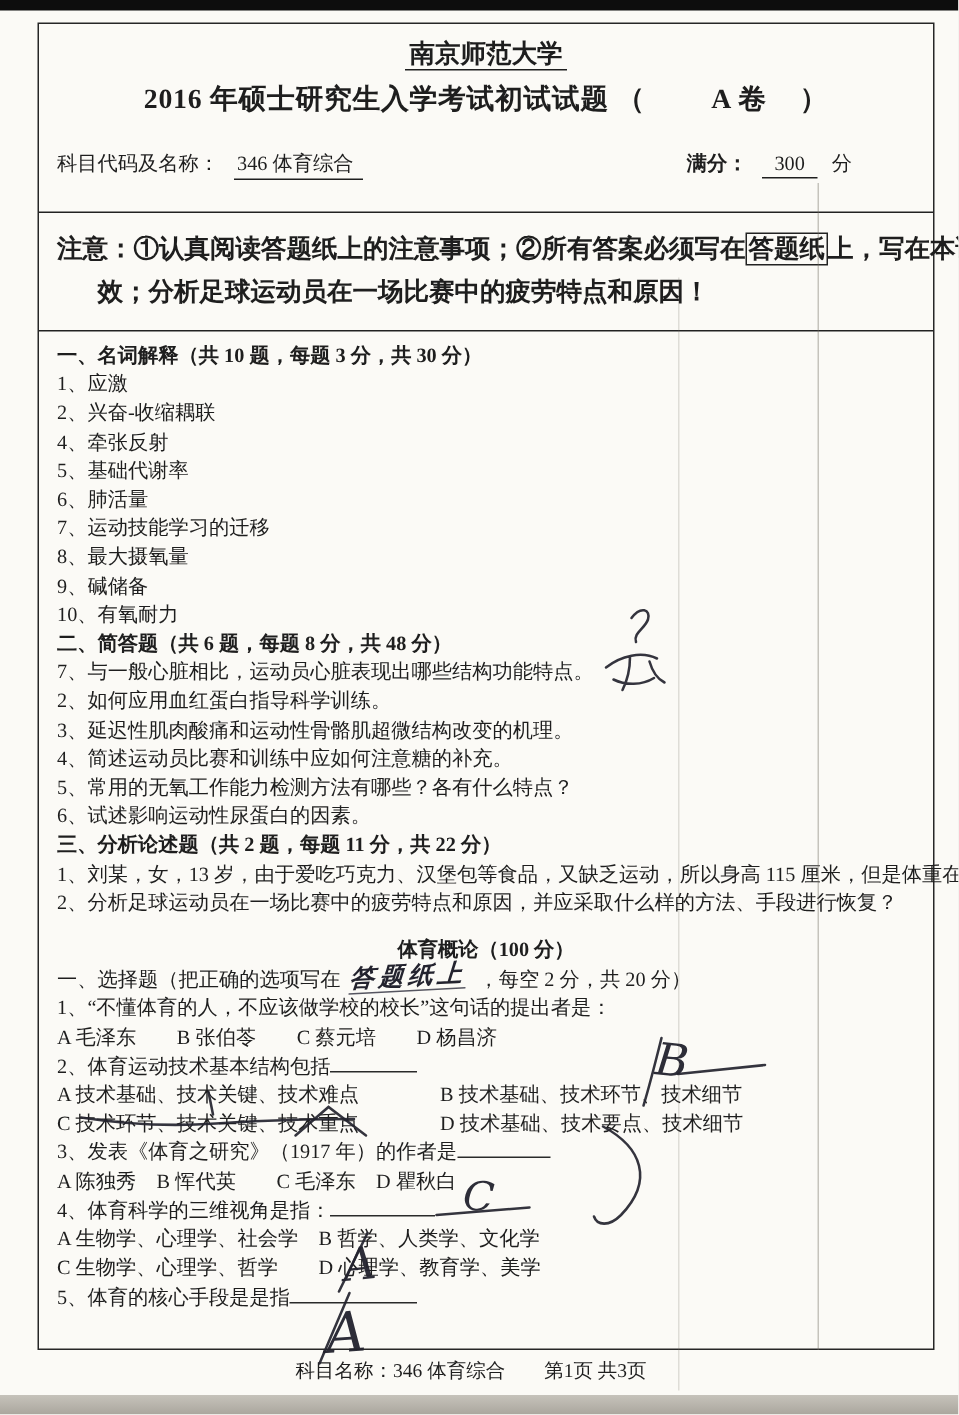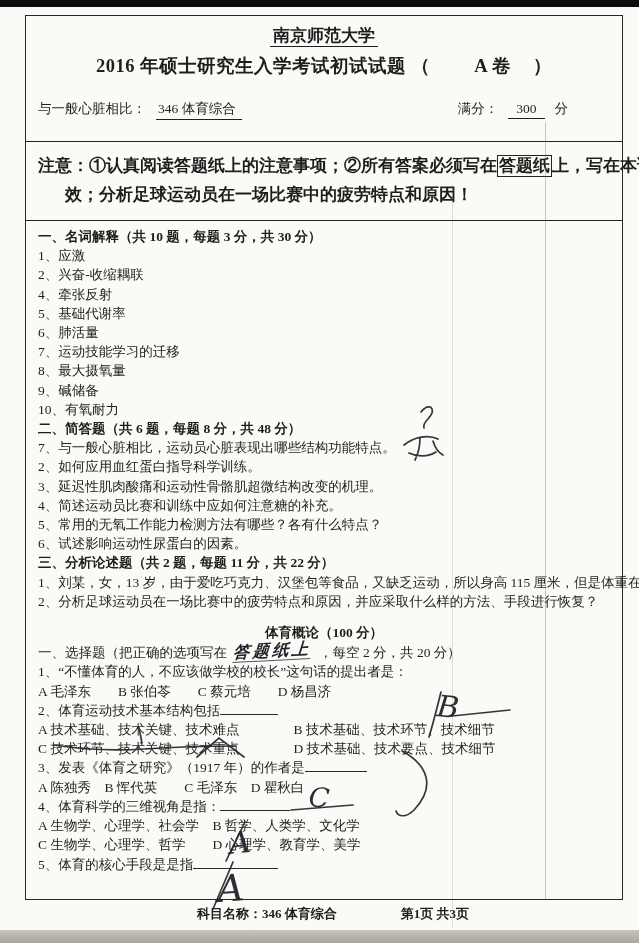--- a/index.html
+++ b/index.html
@@ -15,21 +15,21 @@
   .page-box{position:absolute;left:25px;top:15px;width:598px;height:885px;
         border:1.6px solid #262626;box-sizing:border-box;padding:0 12px;}
 
   .u-title{margin-top:8px;text-align:center;font-size:17px;font-weight:bold;}
   .u-title span{border-bottom:1.6px solid #1e1e1e;padding:0 3px 1px;}
   .e-title{margin-top:6px;display:flex;justify-content:center;align-items:baseline;
         font-size:18.5px;font-weight:bold;letter-spacing:.5px;text-align:center;}
   .e-title .paper-code{margin:0 22px 0 44px;}
   .subject-row{display:flex;align-items:baseline;font-size:13.5px;margin-top:6px;padding-bottom:5px;}
   .subject-row .val{border-bottom:1.2px solid #1e1e1e;margin-left:10px;padding:0 6px 1px 2px;}
-  .score-label{margin-left:auto;}
+  .score-label{margin-left:auto;font-weight:bold;}
   .score-val{border-bottom:1.2px solid #1e1e1e;padding:0 8px 1px;margin:17px 10px;}
   .score-unit{margin-right:42px;}
 
   .rule{border-top:1.2px solid #222;margin:0 -12px;}
   .rule.thick{border-top:1.8px solid #222;}
 
   .notice{font-size:17px;font-weight:600;padding:9px 0 11px;line-height:29px;}
   .notice .l1{white-space:nowrap;}
   .notice .boxed{border:1px solid #222;padding:0 1px 1px;}
   .notice .l2{padding-left:27px;}
@@ -47,21 +47,21 @@
   .hw-scrawl{display:inline-block;font-style:italic;font-weight:bold;font-size:16.5px;
         letter-spacing:3px;color:#23232e;transform:rotate(-3deg) skewX(-7deg);
         margin:0 8px 0 6px;position:relative;top:-1px;
         border-bottom:1.6px solid rgba(30,30,45,.75);}
 
   .ink{position:absolute;left:0;top:0;pointer-events:none;z-index:6;}
   .ink path{fill:none;stroke:#23232e;stroke-width:1.7;stroke-linecap:round;opacity:.92;}
   .ink text{fill:#23232e;font-family:"DejaVu Serif",serif;font-style:italic;opacity:.95;}
 
   .footer{position:absolute;left:25px;top:905px;width:598px;display:flex;
-        font-size:13px;font-weight:700;gap:38px;}
+        font-size:13px;font-weight:400;}
   .footer .f-subject{margin-left:172px;}
   .footer .f-page{margin-left:26px;}
 </style>
 </head>
 <body>
 
 <div class="scan">
   <div class="top-bar"></div>
 
   <div class="page-box">
@@ -70,21 +70,21 @@
       <span>南京师范大学</span>
     </div>
 
     <div class="e-title">
       <span>2016 年硕士研究生入学考试初试试题 （</span>
       <span class="paper-code">A 卷</span>
       <span>）</span>
     </div>
 
     <div class="subject-row">
-      <span>与一般心脏相比：</span>
+      <span>科目代码及名称：</span>
       <span class="val">346 体育综合</span>
       <span class="score-label">满分：</span>
       <span class="score-val">300</span>
       <span class="score-unit">分</span>
     </div>
 
     <div class="rule"></div>
 
     <div class="notice">
       <div class="l1">

